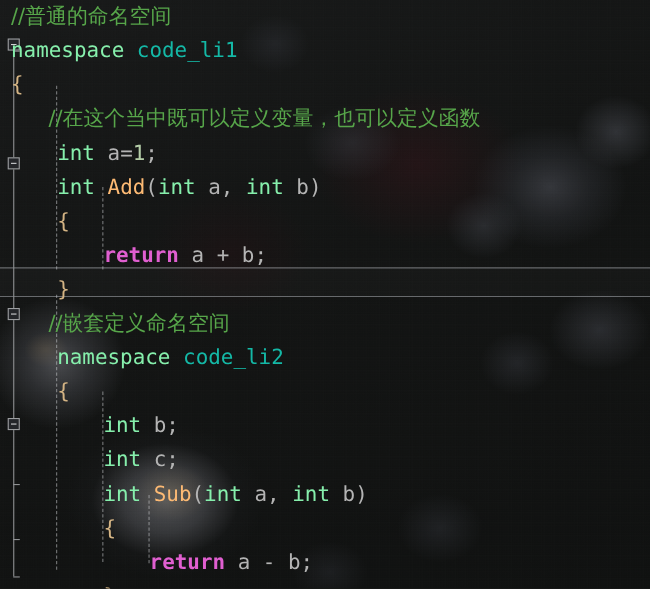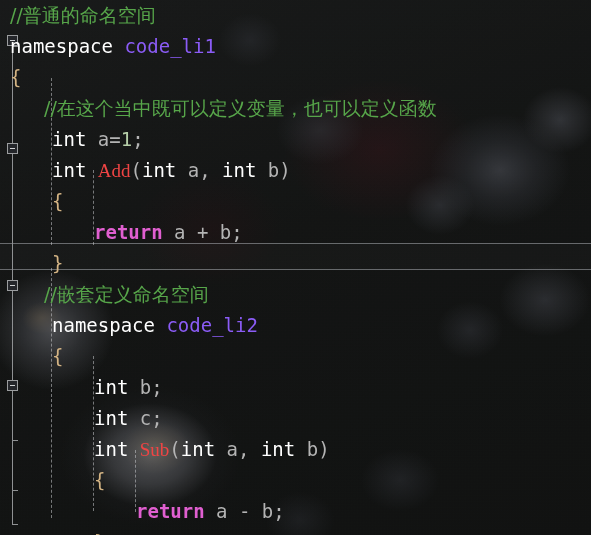--- a/index.html
+++ b/index.html
@@ -146,23 +146,23 @@
     position: absolute;
     left: 0;
     width: 591px;
     height: 31px;
     line-height: 31px;
     padding-left: 10px;
     box-sizing: border-box;
   }
   .tok { white-space: pre; }
   .t-comment  { color: #57a64a; }
-  .t-keyword  { color: #ffffff; }
-  .t-ns       { color: #8b5cf6; }
-  .t-fn       { color: #ef4444; font-family: Liberation Serif, serif; }
+  .t-keyword  { color: #86efac; }
+  .t-ns       { color: #14b8a6; }
+  .t-fn       { color: #fdba74; }
   .t-plain    { color: #b4b4b4; }
   .t-num      { color: #b5cea8; }
   .t-ctrl     { color: #e05fd0; font-weight: bold; }
   .t-brace    { color: #d4b484; }
   .t-punct    { color: #b4b4b4; }
   
   .t-comment, .cjk { font-family: "DejaVu Sans", "Liberation Sans", sans-serif; }
 </style>
 </head>
 <body>

